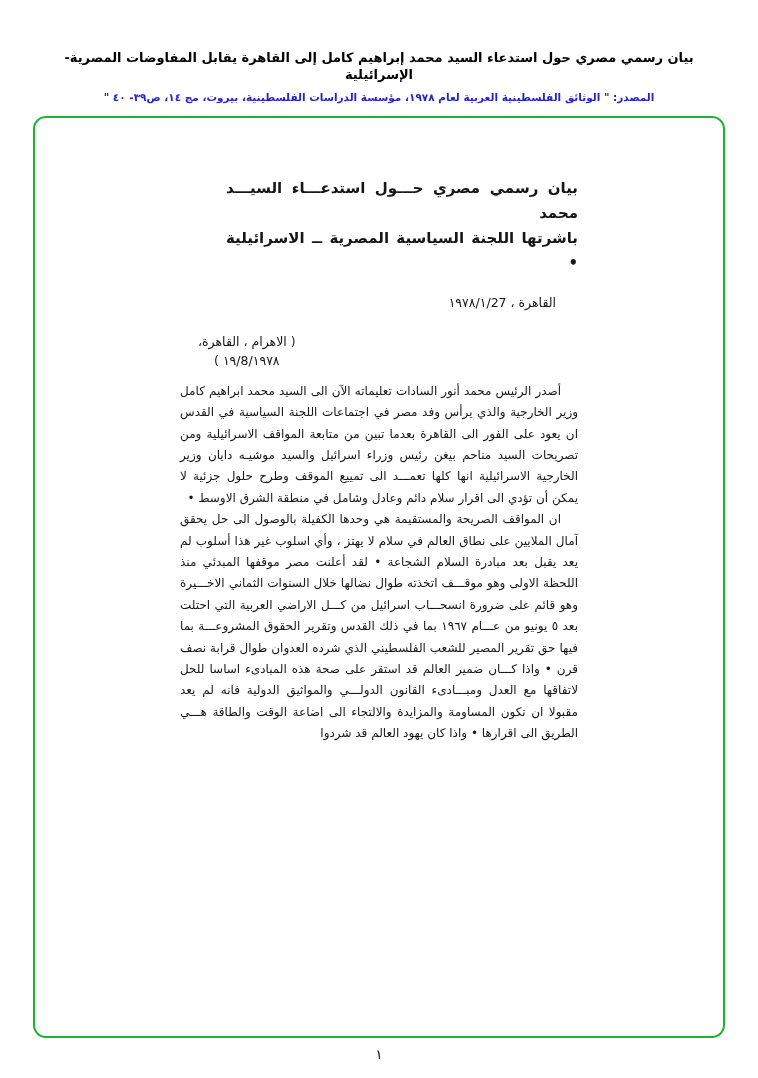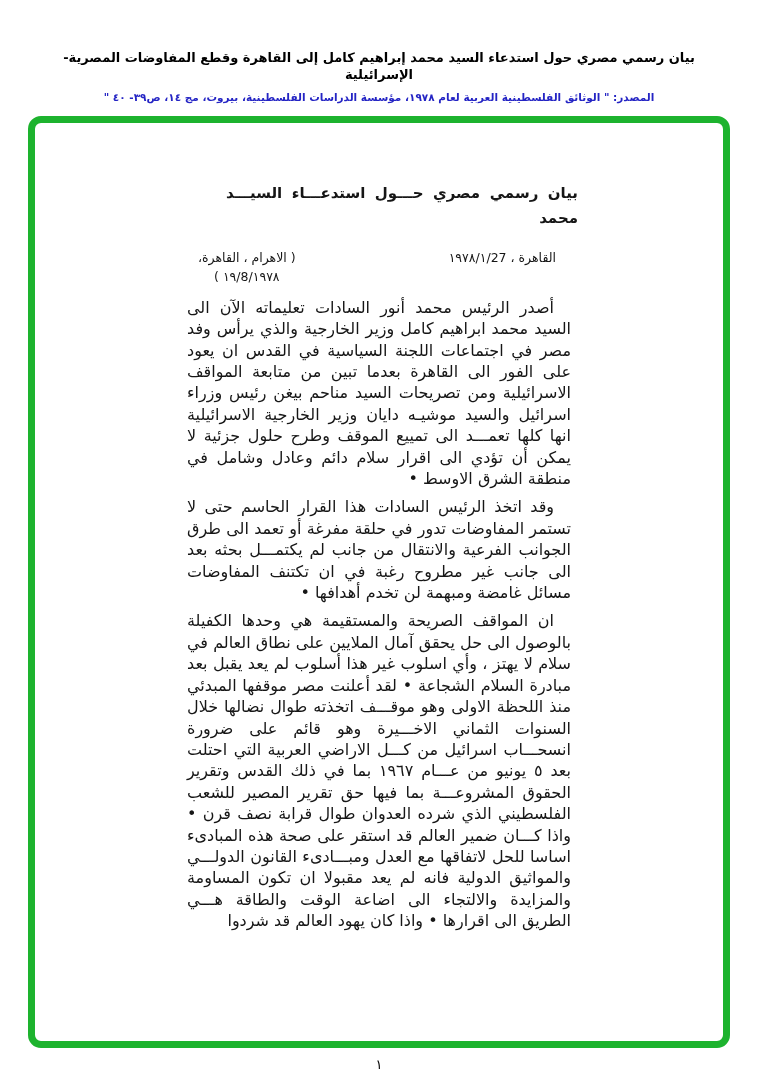--- a/index.html
+++ b/index.html
@@ -33,21 +33,21 @@
     text-align: center;
     direction: rtl;
     font-weight: 700;
     font-size: 10.5px;
   }
   .green-box {
     box-sizing: content-box;
     width: 688px;
     height: 918px;
     margin: 13px auto 0 auto;
-    border: 7px solid #d946ef;
+    border: 2px solid #d946ef;
     border-radius: 13px;
     overflow: hidden;
     background: #ffffff;
   }
   .content {
     width: 398px;
     margin: 58px auto 0 auto;
     direction: rtl;
     color: #161616;
   }
@@ -66,67 +66,68 @@
     display: flex;
     justify-content: space-between;
     align-items: flex-start;
     margin-top: 17px;
     padding: 0 22px 0 18px;
     font-size: 12.5px;
     line-height: 19px;
   }
   .press-ref {
     text-align: center;
+    margin-top: 39px;
   }
   .bodytext {
     margin-top: 11px;
   }
   .bodytext p {
-    margin: 7px;
-    font-size: 16px;
+    margin: 0;
+    font-size: 12px;
     line-height: 21.4px;
     text-align: justify;
     text-indent: 17px;
   }
   .page-number {
     margin-top: 9px;
     text-align: center;
     font-size: 13px;
     color: #000000;
   }
 </style>
 </head>
 <body>
 
 <div class="page">
 
-  <div class="header-title">بيان رسمي مصري حول استدعاء السيد محمد إبراهيم كامل إلى القاهرة وقطع المفاوضات المصرية- الإسرائيلية</div>
+  <div class="header-title">بيان رسمي مصري حول استدعاء السيد محمد إبراهيم كامل إلى القاهرة يقابل المفاوضات المصرية- الإسرائيلية</div>
 
   <div class="source-line" style="color: rgb(36, 36, 196);">المصدر: " الوثائق الفلسطينية العربية لعام ١٩٧٨، مؤسسة الدراسات الفلسطينية، بيروت، مج ١٤، ص٣٩- ٤٠ "</div>
 
   <div class="green-box" style="border-color: rgb(29, 179, 46);">
 
     <div class="content">
 
       <div class="doc-title">
         <div class="doc-title-line">بيان رسمي مصري حـــول استدعـــاء السيـــد محمد</div>
+        <div class="doc-title-line">باشرتها اللجنة السياسية المصرية ــ الاسرائيلية •</div>
       </div>
 
       <div class="dateline">
         <span class="place-date">القاهرة ، ١٩٧٨/١/27</span>
         <span class="press-ref">
           <span>( الاهرام ، القاهرة،</span>
           <br>
           <span>١٩٧٨/8/١٩ )</span>
         </span>
       </div>
 
       <div class="bodytext">
         <p>أصدر الرئيس محمد أنور السادات تعليماته الآن الى السيد محمد ابراهيم كامل وزير الخارجية والذي يرأس وفد مصر في اجتماعات اللجنة السياسية في القدس ان يعود على الفور الى القاهرة بعدما تبين من متابعة المواقف الاسرائيلية ومن تصريحات السيد مناحم بيغن رئيس وزراء اسرائيل والسيد موشيـه دايان وزير الخارجية الاسرائيلية انها كلها تعمـــد الى تمييع الموقف وطرح حلول جزئية لا يمكن أن تؤدي الى اقرار سلام دائم وعادل وشامل في منطقة الشرق الاوسط •</p>
-        <p>وقد اتخذ الرئيس السادات هذا القرار الحاسم حتى لا تستمر المفاوضات تدور في حلقة مفرغة أو تعمد الى طرق الجوانب الفرعية والانتقال من جانب لم يكتمـــل بحثه بعد الى جانب غير مطروح رغبة في ان تكتنف المفاوضات مسائل غامضة ومبهمة لن تخدم أهدافها •</p>
         <p>ان المواقف الصريحة والمستقيمة هي وحدها الكفيلة بالوصول الى حل يحقق آمال الملايين على نطاق العالم في سلام لا يهتز ، وأي اسلوب غير هذا أسلوب لم يعد يقبل بعد مبادرة السلام الشجاعة • لقد أعلنت مصر موقفها المبدئي منذ اللحظة الاولى وهو موقـــف اتخذته طوال نضالها خلال السنوات الثماني الاخـــيرة وهو قائم على ضرورة انسحـــاب اسرائيل من كـــل الاراضي العربية التي احتلت بعد ٥ يونيو من عـــام ١٩٦٧ بما في ذلك القدس وتقرير الحقوق المشروعـــة بما فيها حق تقرير المصير للشعب الفلسطيني الذي شرده العدوان طوال قرابة نصف قرن • واذا كـــان ضمير العالم قد استقر على صحة هذه المبادىء اساسا للحل لاتفاقها مع العدل ومبـــادىء القانون الدولـــي والمواثيق الدولية فانه لم يعد مقبولا ان تكون المساومة والمزايدة والالتجاء الى اضاعة الوقت والطاقة هـــي الطريق الى اقرارها • واذا كان يهود العالم قد شردوا</p>
       </div>
 
     </div>
   </div>
 
   <div class="page-number">١</div>
 
 </div>
 

